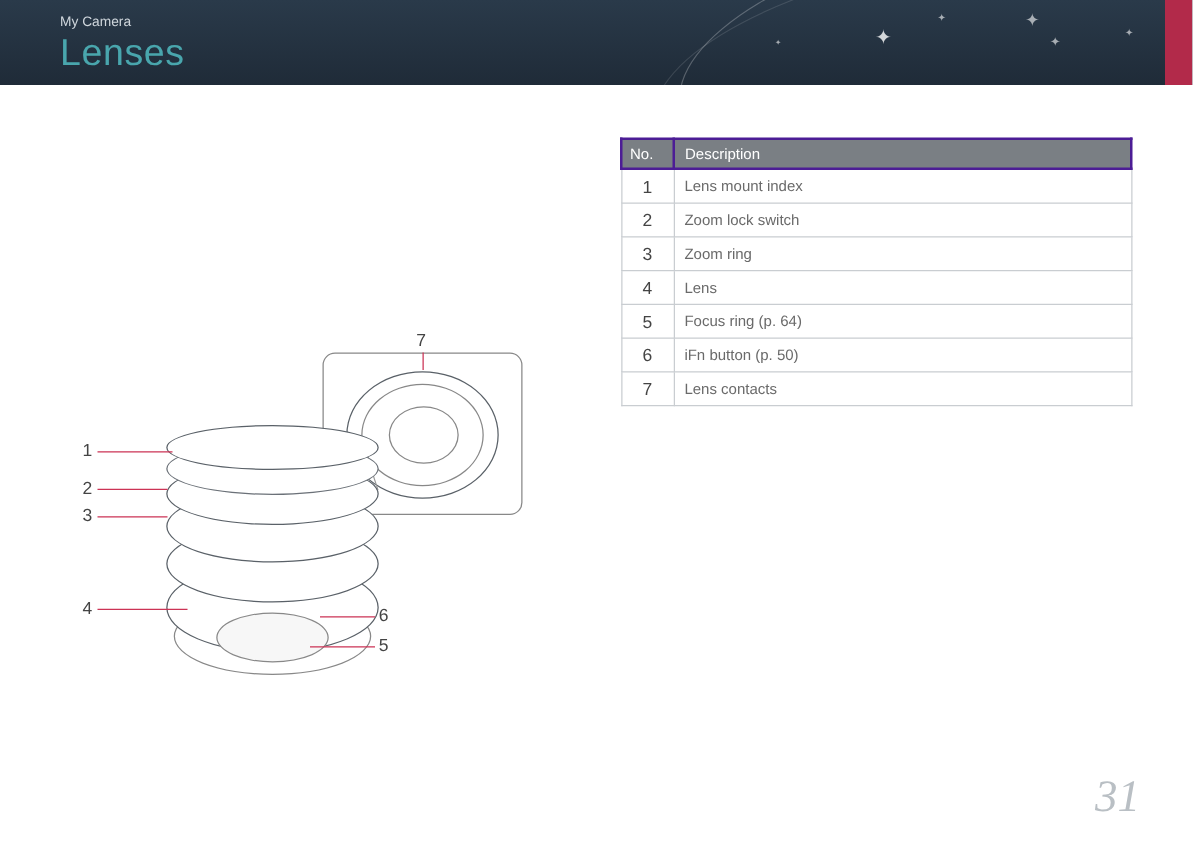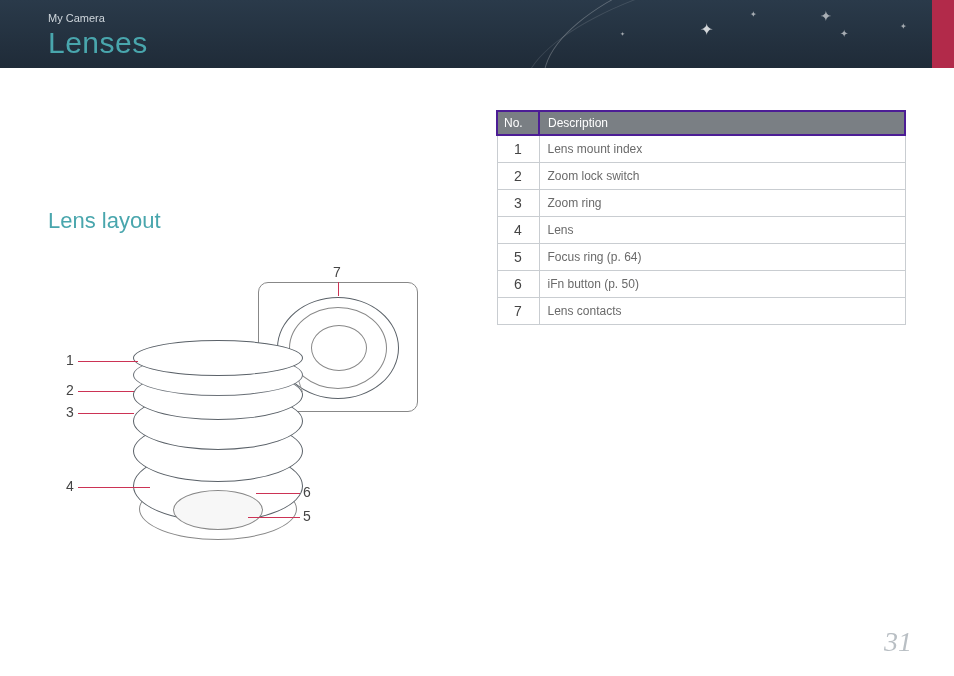--- a/index.html
+++ b/index.html
@@ -108,21 +108,21 @@
   
   .tbl { position: absolute; left: 496px; top: 110px; width: 410px; border-collapse: collapse; font-size: 12px; }
   .tbl th { background: #7a7f84; color: #fff; font-weight: 400; text-align: left; border: 2px solid #4c1d95; }
   .tbl th.no { width: 42px; padding: 4px 6px; }
   .tbl th.desc { padding: 4px 8px; }
   .tbl td { border: 1px solid #c9cdd1; padding: 5px 8px; color: #6a6a6a; }
   .tbl td.no { text-align: center; font-size: 14px; color: #444; }
 
   .page-number {
     position: absolute; right: 42px; bottom: 18px;
-    font-size: 28px; font-style: italic; color: #b9bfc4; font-family: Georgia, 'Times New Roman', serif;
+    font-size: 36px; font-style: italic; color: #b9bfc4; font-family: Georgia, 'Times New Roman', serif;
   }
 </style>
 </head>
 <body>
 
 <div class="page">
   <div class="header-band">
     <div class="header-swoosh"></div>
     <div class="header-swoosh2"></div>
     <span class="sparkle s1">✦</span>
@@ -131,21 +131,20 @@
     <span class="sparkle s4">✦</span>
     <span class="sparkle s5">✦</span>
     <span class="sparkle s6">✦</span>
     <div class="header-accent"></div>
   </div>
 
   <div class="breadcrumb">My Camera</div>
   <div class="page-title">Lenses</div>
 
 
-  <div class="section-title">Lens layout</div>
 
   <div class="diagram">
 
     <div class="inset-box">
       <div class="inset-circle"></div>
       <div class="inset-inner"></div>
       <div class="inset-core"></div>
     </div>
     <div class="callout-line cl-inset"></div>
     <span class="callout-num inset">7</span>

